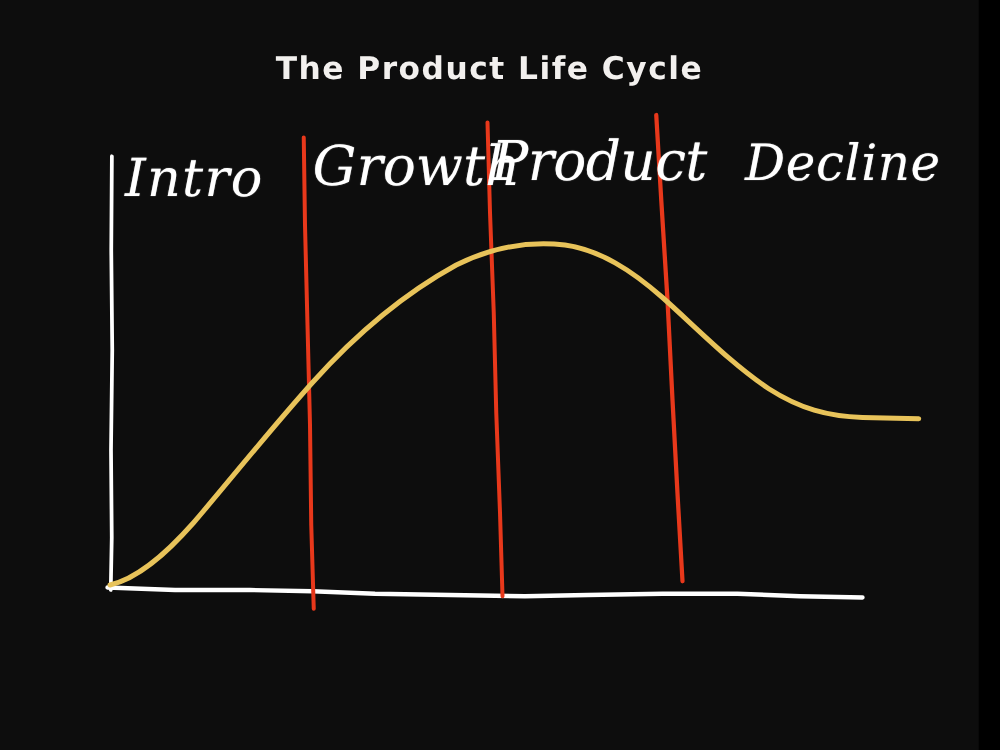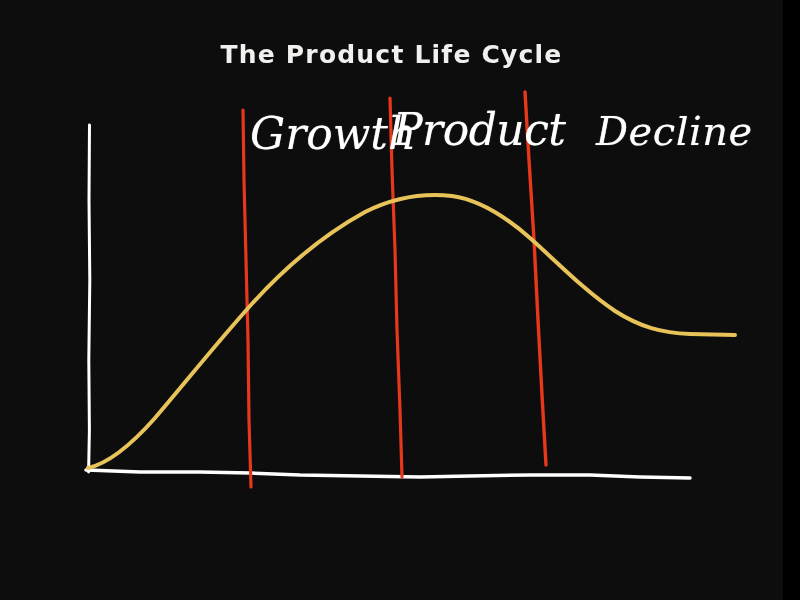--- a/index.html
+++ b/index.html
@@ -102,18 +102,19 @@
              C 110 463, 132 444, 155 418
              C 185 383, 215 345, 250 306
              C 285 267, 325 234, 365 212
              C 395 197, 425 193, 452 196
              C 480 200, 505 216, 530 238
              C 558 263, 585 291, 615 311
              C 640 327, 662 333, 690 334
              L 735 335" stroke="#e8c35a" stroke-width="4" fill="none" stroke-linecap="round" stroke-linejoin="round"></path>
   </svg>
 
+  <div class="stage-label" id="label-intro">Intro</div>
   <div class="stage-label" id="label-growth">Growth</div>
   <div class="stage-label" id="label-maturity">Product</div>
   <div class="stage-label" id="label-decline">Decline</div>
 
   <div id="letterbox-right"></div>
 </div>
 
 </body></html>

